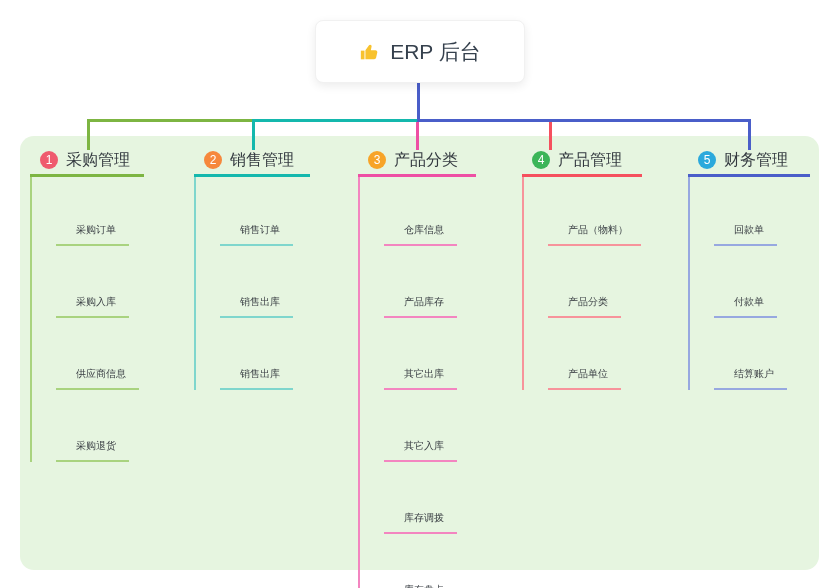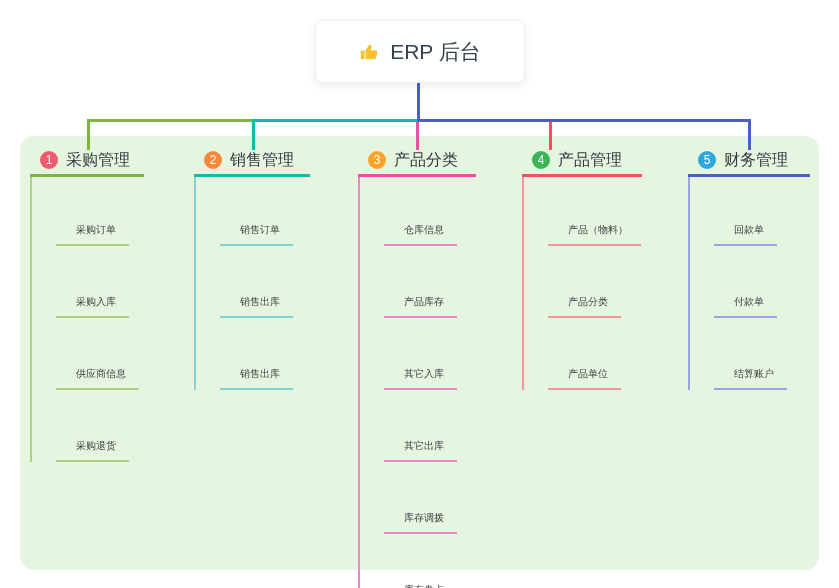--- a/index.html
+++ b/index.html
@@ -117,22 +117,22 @@
   </div>
 
   <div class="branch b3" style="left:358px;">
     <div class="b-header" style="width:108px;">
       <span class="badge">3</span>
       <span>产品分类</span>
     </div>
     <div class="children">
       <div class="c-item">仓库信息</div>
       <div class="c-item">产品库存</div>
+      <div class="c-item">其它出库</div>
       <div class="c-item">其它入库</div>
-      <div class="c-item">其它出库</div>
       <div class="c-item">库存调拨</div>
       <div class="c-item">库存盘点</div>
       <div class="c-item">出库库明细</div>
     </div>
   </div>
 
   <div class="branch b4" style="left:522px;">
     <div class="b-header" style="width:110px;">
       <span class="badge">4</span>
       <span>产品管理</span>

